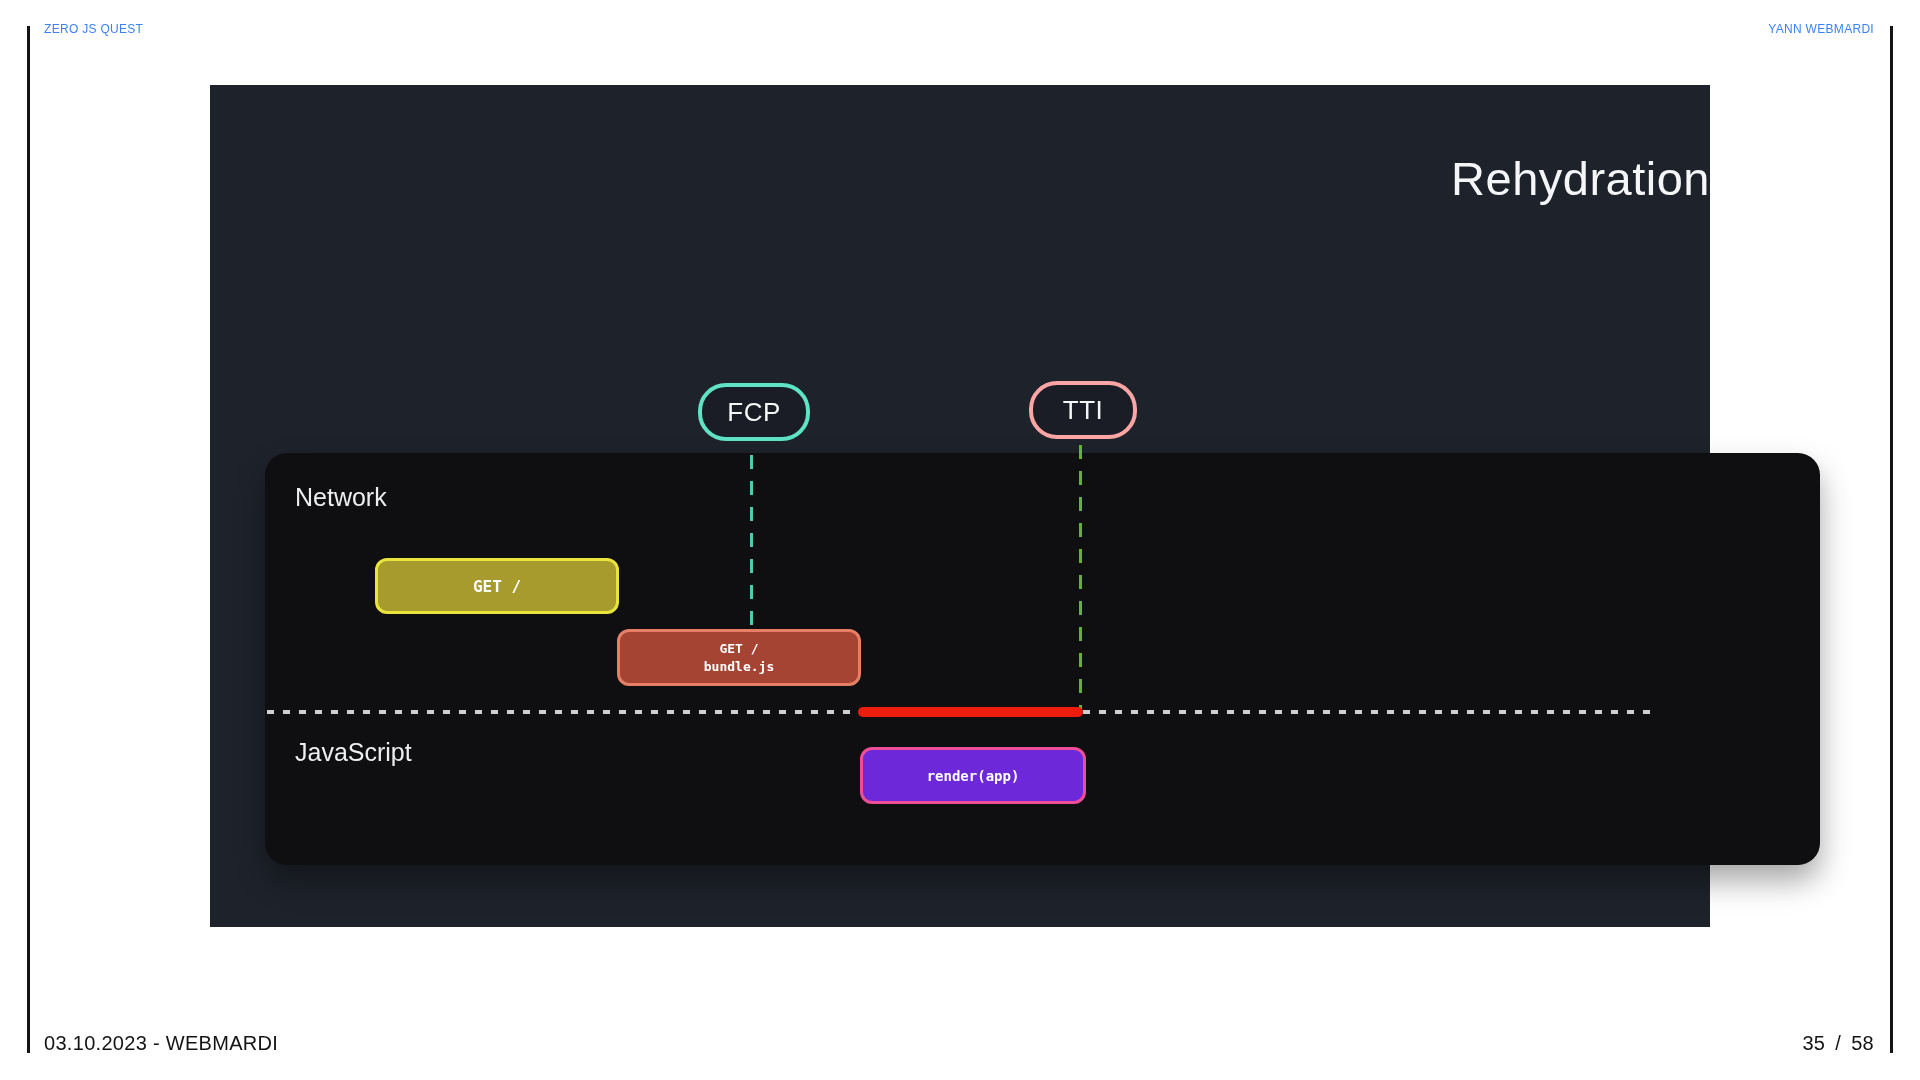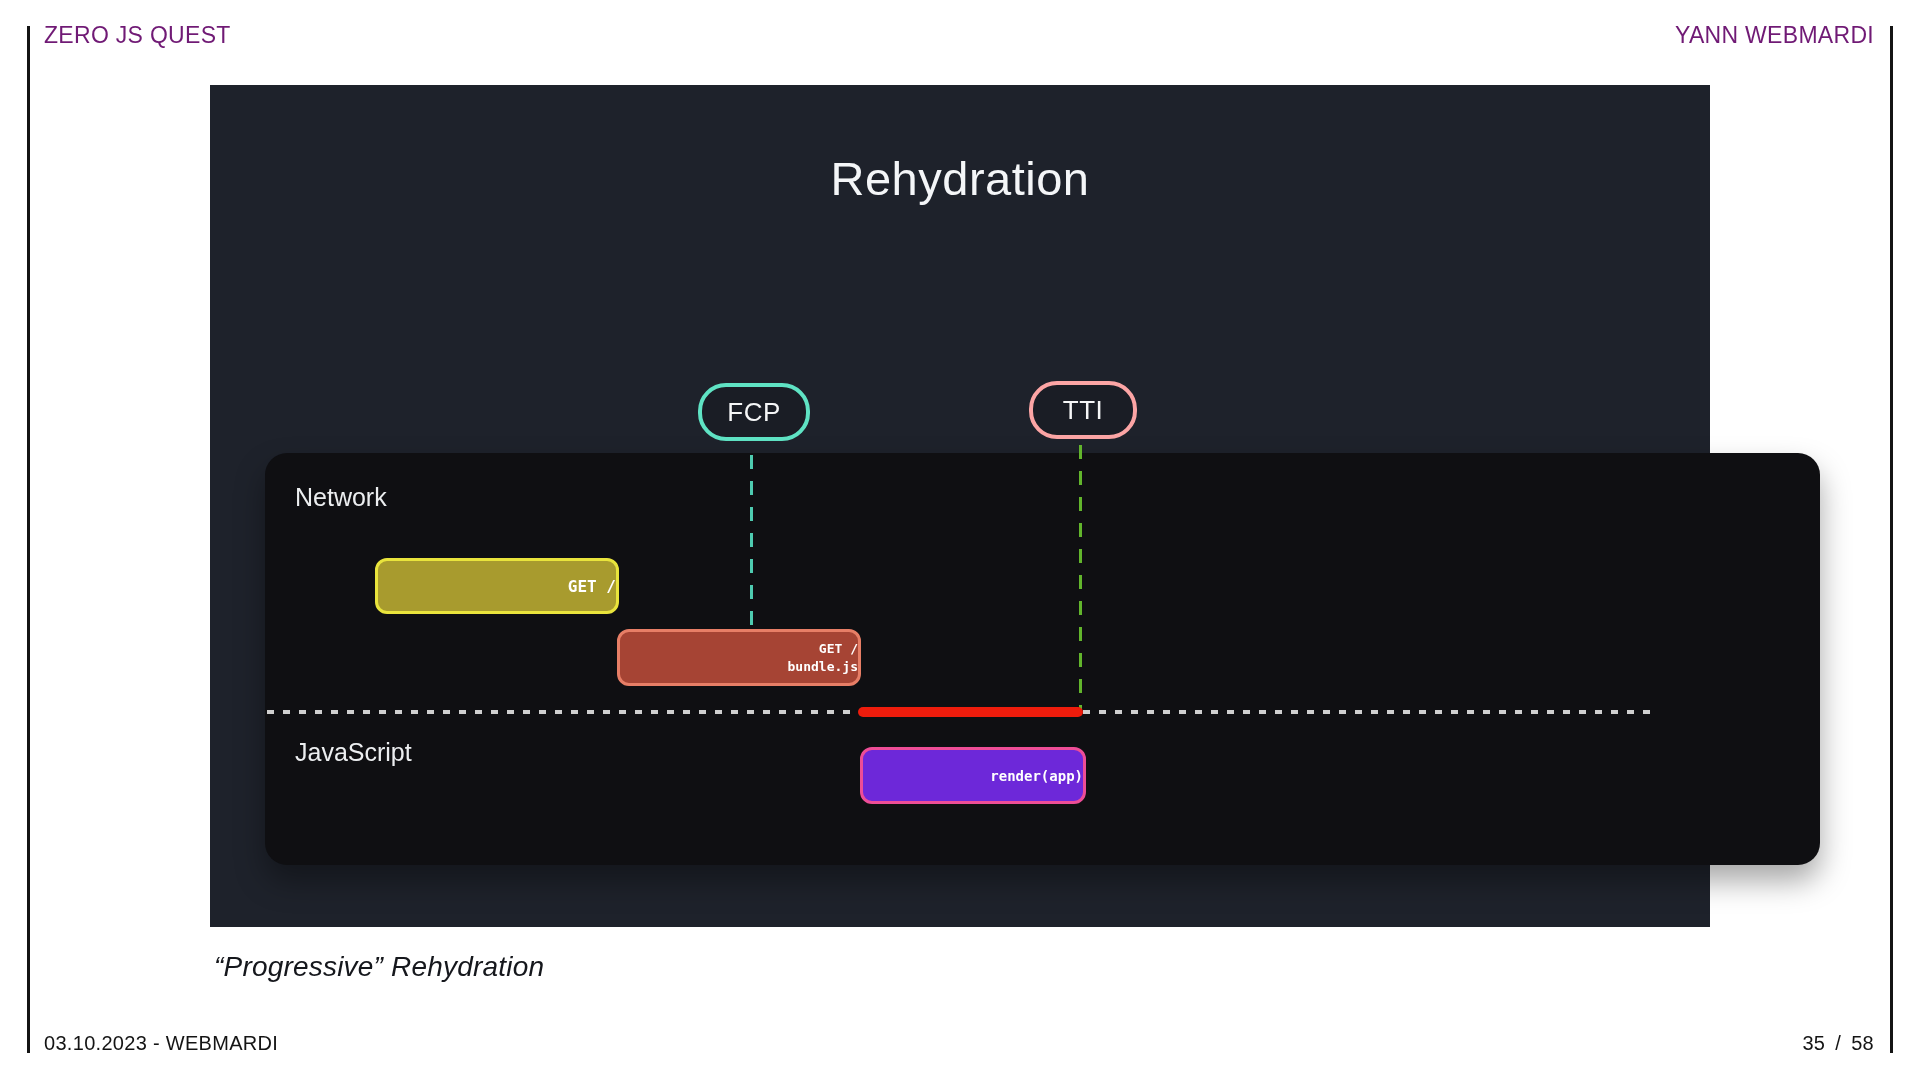--- a/index.html
+++ b/index.html
@@ -3,31 +3,31 @@
 <meta charset="utf-8">
 <style>
   html,body{margin:0;padding:0;background:#ffffff;}
   .page{
     position:relative;width:1920px;height:1080px;background:#ffffff;overflow:hidden;
     font-family:"Liberation Sans",sans-serif;color:#15171c;
   }
   .edge-line{position:absolute;width:3px;top:26px;height:1027px;background:#141414;}
   .edge-line.left{left:27px;}
   .edge-line.right{left:1890px;}
-  .hdr-text{position:absolute;top:22px;font-size:23px;font-weight:500;letter-spacing:.3px;color:#701a75;}
+  .hdr-text{position:absolute;top:22px;font-size:12px;font-weight:500;letter-spacing:.3px;color:#3b82f6;}
   .hdr-left{left:44px;}
   .hdr-right{right:46px;}
   .ftr-text{position:absolute;top:1032px;font-size:20px;font-weight:500;letter-spacing:.3px;color:#141414;}
   .ftr-left{left:44px;}
   .ftr-right{right:46px;display:flex;gap:10px;align-items:flex-start;}
 
   
   .slide{position:absolute;left:210px;top:85px;width:1500px;height:842px;background:#1e222b;}
   .slide-title{
-    position:absolute;left:0;top:66px;width:100%;text-align:center;
+    position:absolute;left:0;top:66px;width:100%;text-align:right;
     font-size:47px;font-weight:300;letter-spacing:.5px;color:#f4f6f8;
   }
 
   
   .badge{
     position:absolute;height:50px;border-radius:28px;background:#1a1d25;
     display:flex;align-items:center;justify-content:center;
     color:#f5f6f7;font-size:26px;font-weight:500;letter-spacing:.5px;
   }
   .badge.fcp{left:488px;top:298px;width:104px;border:4px solid #5fe3c4;}
@@ -58,21 +58,21 @@
     background:repeating-linear-gradient(to bottom,#62b52c 0 14px,transparent 14px 26px);
   }
 
   .red-bar{
     position:absolute;left:593px;top:254px;width:225px;height:10px;
     background:#ee1c0c;border-radius:5px;z-index:3;
   }
 
   .event-box{
     position:absolute;z-index:2;border-radius:12px;
-    display:flex;flex-direction:column;align-items:flex-end;justify-content:center;
+    display:flex;flex-direction:column;align-items:center;justify-content:center;
     color:#ffffff;font-family:"DejaVu Sans Mono",monospace;font-weight:bold;text-align:center;
   }
   .event-box.get-root{left:110px;top:105px;width:238px;height:50px;background:#a89b2e;border:3px solid #e9e43c;font-size:16px;}
   .event-box.get-bundle{left:352px;top:176px;width:238px;height:51px;background:#a64434;border:3px solid #e77e66;font-size:13px;line-height:1.35;}
   .event-box.render-app{left:595px;top:294px;width:220px;height:51px;background:#6d28d9;border:3px solid #ee4d97;font-size:14px;}
 
   .caption{
     position:absolute;left:214px;top:951px;
     font-style:italic;font-size:28px;font-weight:500;color:#15171c;letter-spacing:.2px;
   }
@@ -119,21 +119,20 @@
         <span>bundle.js</span>
       </div>
 
       <div class="event-box render-app">
         <span>render(app)</span>
       </div>
 
     </div>
   </div>
 
-  <div class="caption">“Progressive” Rehydration</div>
 
   <span class="ftr-text ftr-left">03.10.2023 - WEBMARDI</span>
   <span class="ftr-text ftr-right">
     <span>35</span>
     <span>/</span>
     <span>58</span>
   </span>
 
 </div>
 

